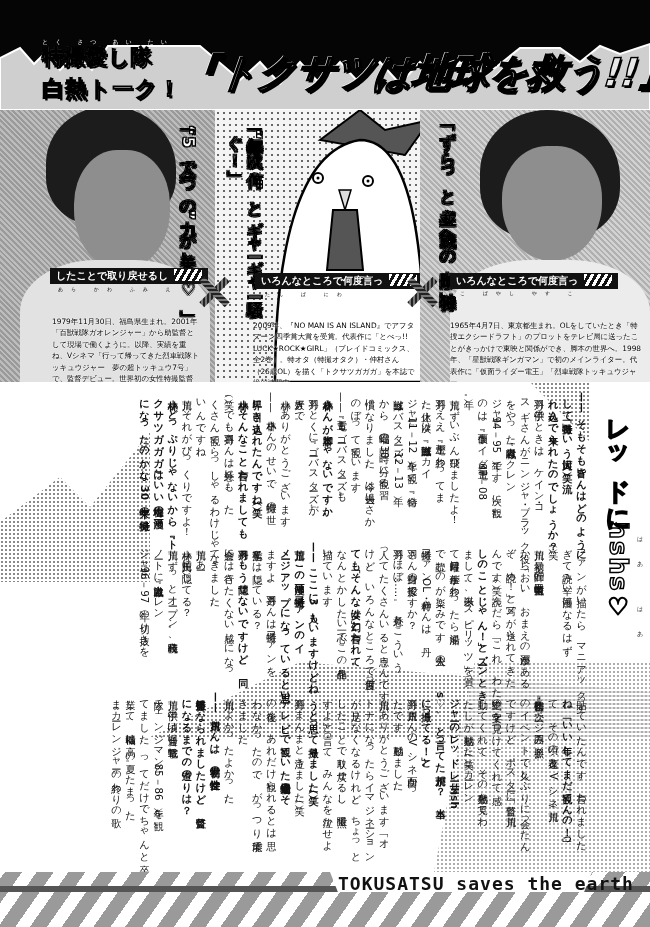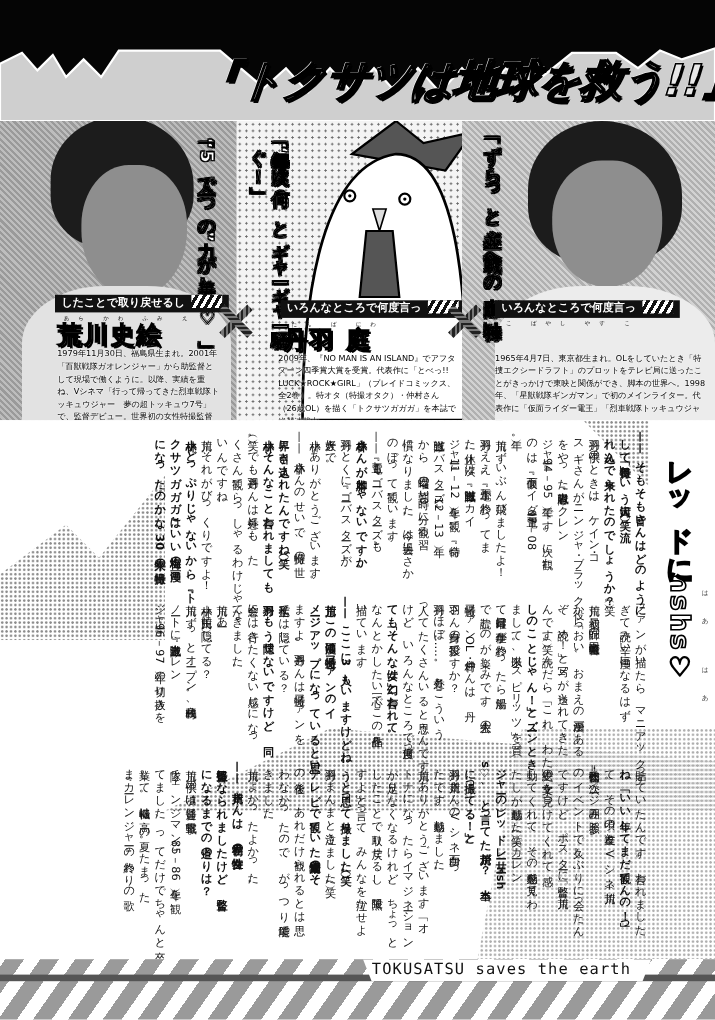--- a/index.html
+++ b/index.html
@@ -57,64 +57,67 @@
 
   .tier { position: absolute; writing-mode: vertical-rl; font-size: 10.2px; line-height: 14.1px; letter-spacing: 0.2px; white-space: pre; color: #111; }
   .tier .b { font-weight: bold; }
 
   
   .footer { position: absolute; left: 0; top: 872px; width: 650px; height: 55px; overflow: hidden;
     background: repeating-linear-gradient(-55deg, #9a9a9a 0 14px, #ffffff 14px 26px); }
   .footer .band { position: absolute; left: 0; top: 14px; width: 650px; height: 6px; background: #555; }
   .footer .label-box { position: absolute; left: 330px; top: 0; width: 262px; height: 20px; background: #fff;
     clip-path: polygon(0 0, 100% 0, 97% 100%, 3% 100%); }
-  .footer .label { position: absolute; left: 338px; top: 1px; font-family: "DejaVu Sans Mono", monospace; font-size: 14px; font-weight: normal; letter-spacing: 1px; color: #111; white-space: nowrap; }
+  .footer .label { position: absolute; left: 338px; top: 1px; font-family: "DejaVu Sans Mono", monospace; font-size: 18px; font-weight: bold; letter-spacing: 1px; color: #111; white-space: nowrap; }
 </style>
 </head>
 <body>
 
 <div class="header">
   <svg class="zig" viewBox="0 0 650 70" preserveAspectRatio="none">
     <polygon points="0,18 20,8 34,24 48,10 60,30 76,14 92,30 108,6 200,6 240,40 260,22 280,44 300,22 320,44 340,22 360,44 380,22 400,44 420,22 440,44 460,22 480,40 520,8 560,8 580,22 600,6 620,14 650,4 650,70 0,70" fill="#cfcfcf" stroke="#fff" stroke-width="2"></polygon>
   </svg>
+  <div class="series">
+    <div class="ruby">とく さつ あい たい</div>
+    <div class="l1">特撮愛し隊</div>
+    <div class="l2">白熱トーク！</div>
+  </div>
   <div class="title-main">『トクサツは地球を救う!!』</div>
 </div>
 
 <div class="panels">
 
   <div class="panel p-left">
     <div class="hair" style="left:46px;top:-4px;width:130px;height:120px;"></div>
     <div class="skin" style="left:74px;top:40px;width:96px;height:120px;"></div>
     <div class="shirt" style="left:20px;top:150px;width:190px;height:130px;"></div>
     <div class="quote-v" style="left:178px;top:14px;height:200px;">「“5人で一つの力”が美しい♡」</div>
     <div class="role-tag" style="left:50px;top:158px;">
       <span>したことで取り戻せるし</span><span class="stripes"></span>
     </div>
     <div class="person-ruby" style="left:58px;top:176px;">あら かわ ふみ え</div>
-    <div class="person-name" style="left:52px;top:180px;">荒川史絵</div>
     <div class="bio" style="left:52px;top:206px;width:148px;">1979年11月30日、福島県生まれ。2001年「百獣戦隊ガオレンジャー」から助監督として現場で働くように。以降、実績を重ね、Vシネマ「行って帰ってきた烈車戦隊トッキュウジャー　夢の超トッキュウ7号」で、監督デビュー。世界初の女性特撮監督となる。</div>
   </div>
 
   <div class="panel p-mid">
     <svg style="position:absolute;left:50px;top:0;width:170px;height:272px;" viewBox="0 0 170 272">
       <path d="M55,30 L95,0 L120,20 L165,10 L140,45 Z" fill="#555" stroke="#000" stroke-width="2"></path>
       <path d="M10,272 C10,150 30,40 95,30 C150,30 160,150 160,272 Z" fill="#fff" stroke="#000" stroke-width="2.5"></path>
       <circle cx="53" cy="68" r="5" fill="#fff" stroke="#000" stroke-width="2"></circle>
       <circle cx="53" cy="68" r="1.5" fill="#000"></circle>
       <circle cx="103" cy="71" r="5" fill="#fff" stroke="#000" stroke-width="2"></circle>
       <circle cx="103" cy="71" r="1.5" fill="#000"></circle>
       <path d="M74,80 L86,80 L80,100 Z" fill="#ddd" stroke="#000" stroke-width="1.5"></path>
       <path d="M68,100 L92,100 L98,160 L62,160 Z" fill="#555" stroke="#000" stroke-width="2"></path>
     </svg>
     <div class="quote-v" style="left:10px;top:14px;height:180px;color:#fff;">「毎年毎年“次は何？”とギャーギャー騒ぐ！」</div>
     <div class="role-tag" style="left:40px;top:163px;">
       <span>いろんなところで何度言っ</span><span class="stripes"></span>
     </div>
     <div class="person-ruby" style="left:50px;top:181px;">たん ば にわ</div>
-    <div class="person-name" style="left:42px;top:184px;">丹羽 庭</div>
     <div class="bio" style="left:38px;top:210px;width:162px;">2009年、『NO MAN IS AN ISLAND』でアフタヌーン四季賞大賞を受賞。代表作に「とべっ!!　LUCK★ROCK★GIRL」（ブレイドコミックス、全2巻）。特オタ（特撮オタク）・仲村さん（26歳OL）を描く「トクサツガガガ」を本誌で絶賛連載中。</div>
   </div>
 
   <div class="panel p-right">
     <div class="hair" style="left:60px;top:0;width:140px;height:130px;"></div>
     <div class="skin" style="left:82px;top:36px;width:100px;height:115px;"></div>
     <div class="shirt" style="left:30px;top:150px;width:200px;height:130px;background:#ececec;"></div>
     <div class="quote-v" style="left:18px;top:10px;height:210px;">「ずらっと並ぶ決戦への出陣が独特」</div>
     <div class="role-tag" style="left:30px;top:163px;">
       <span>いろんなところで何度言っ</span><span class="stripes"></span>

